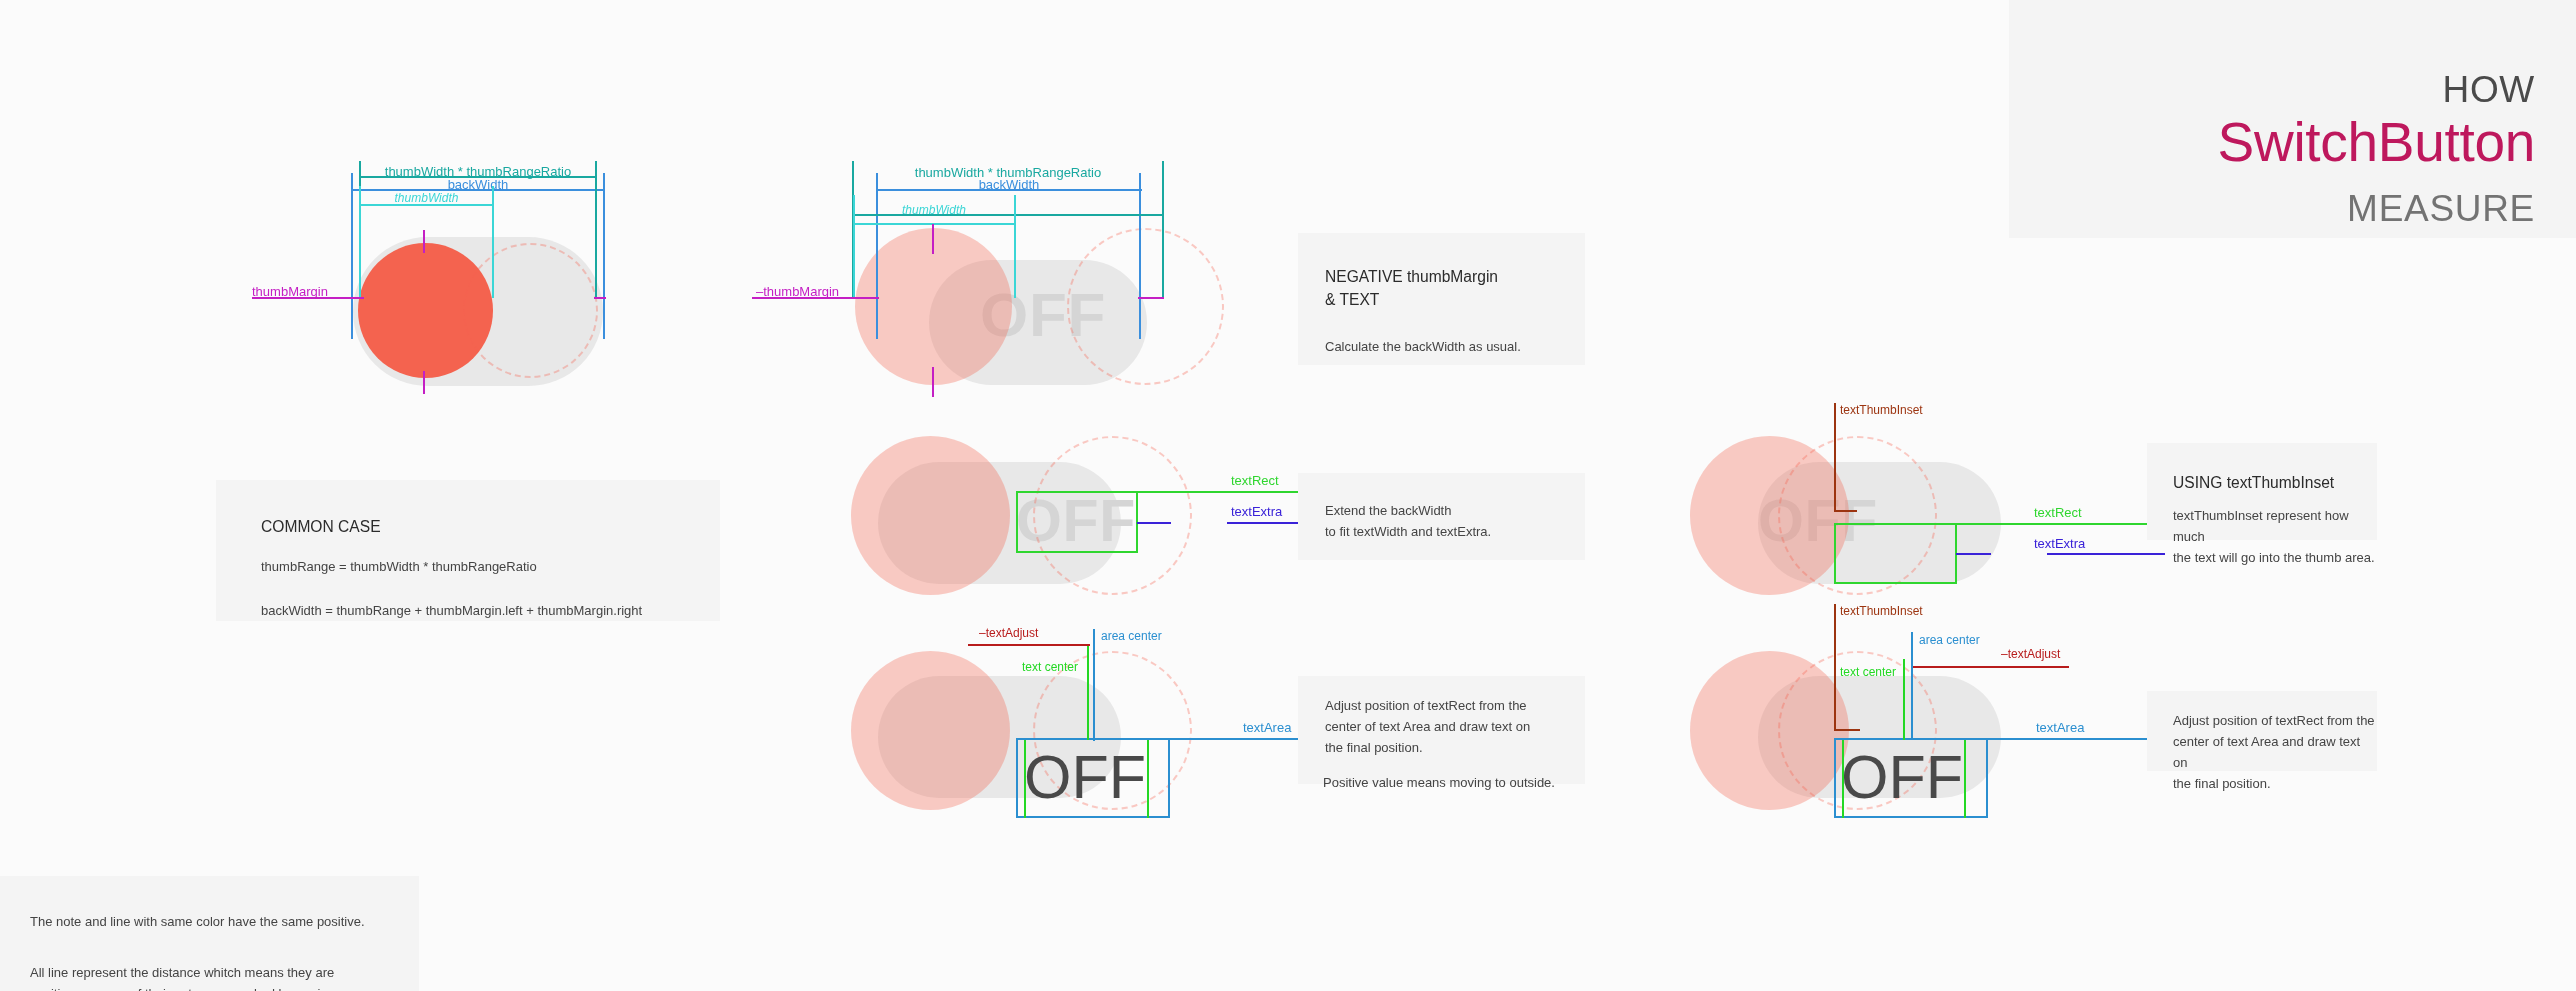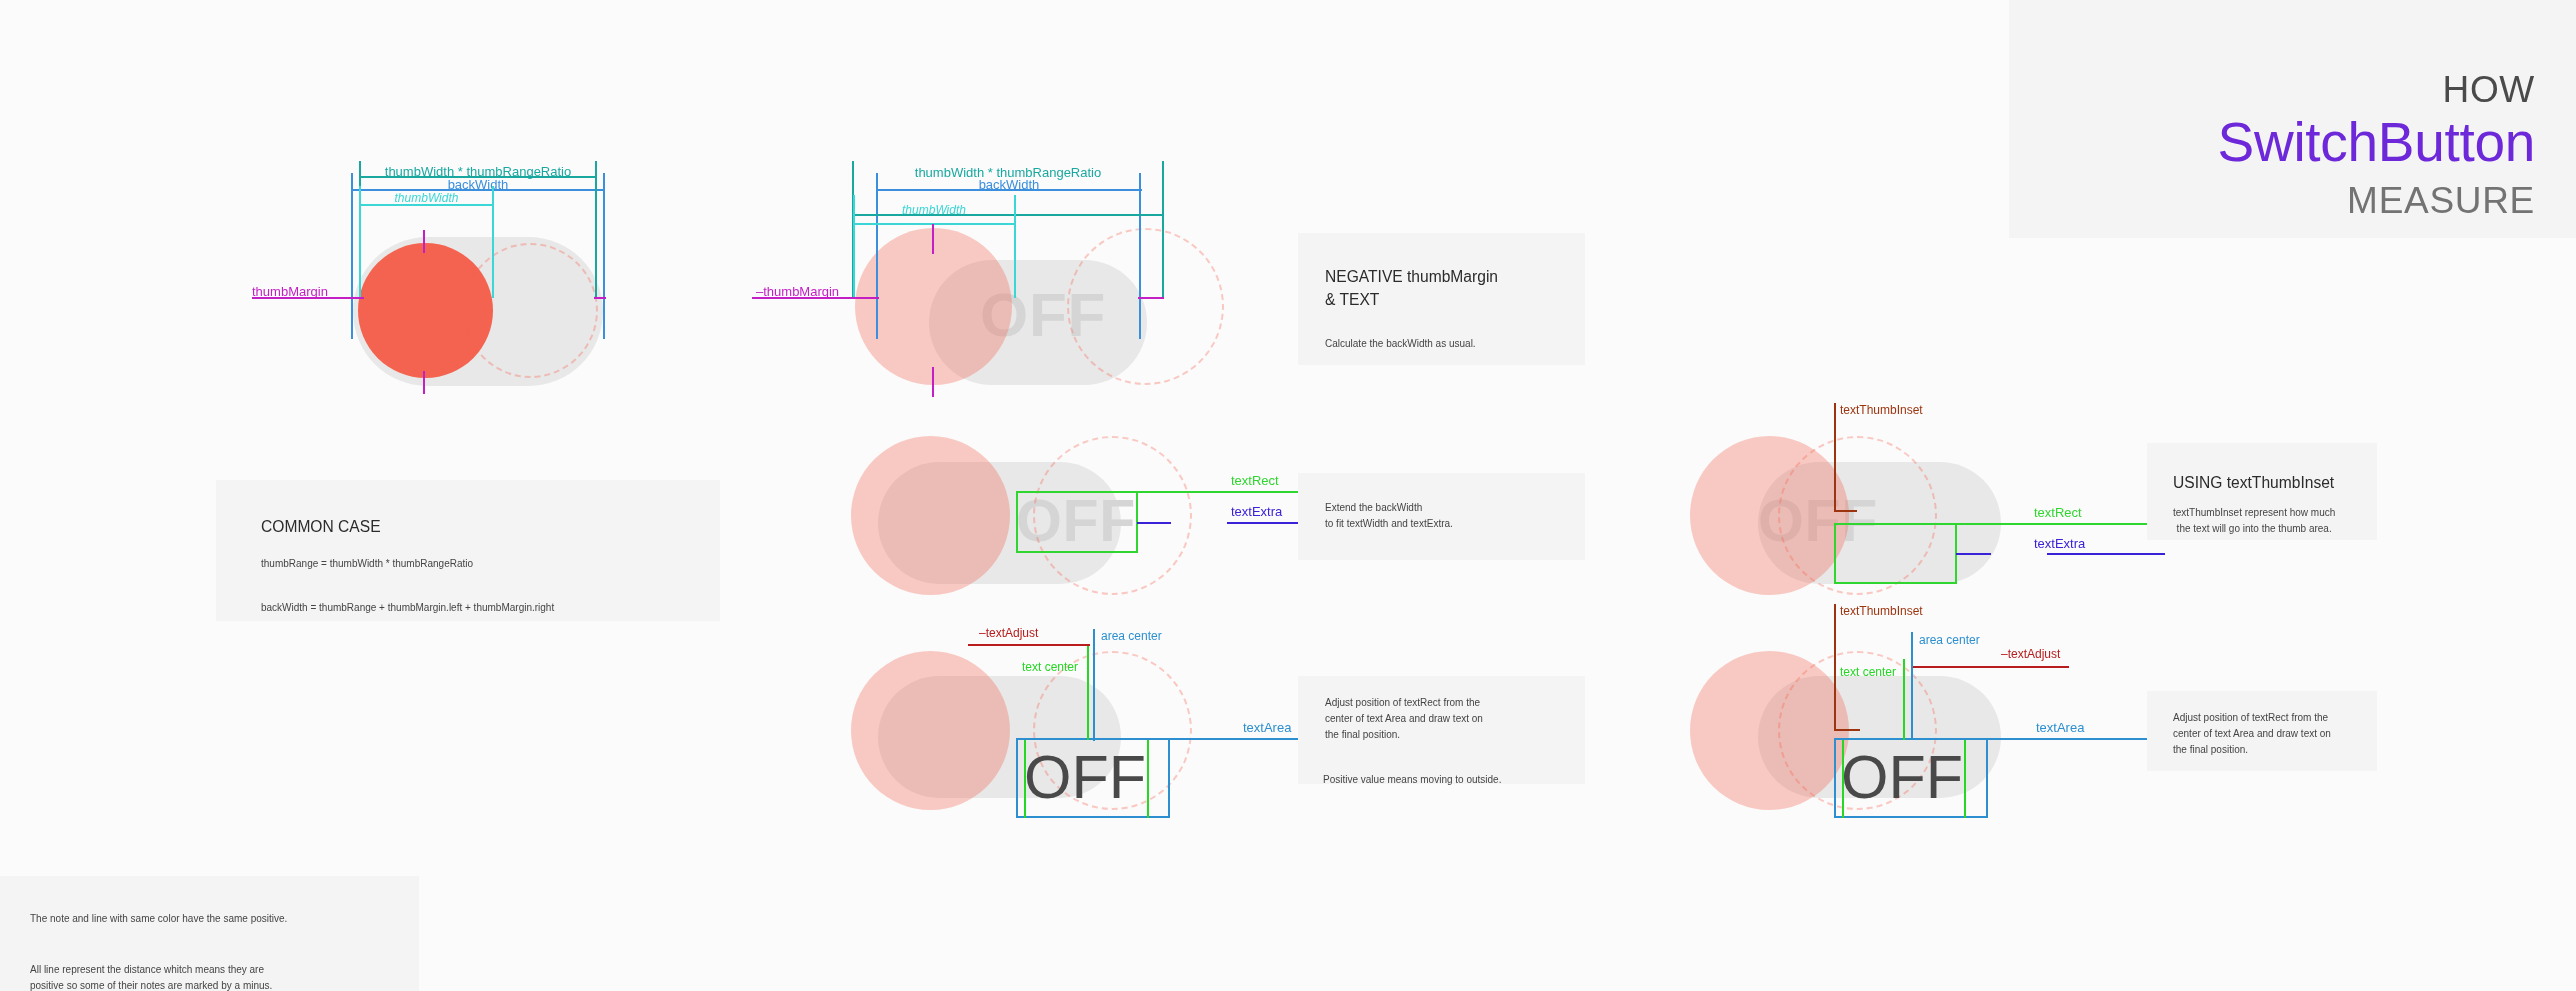--- a/index.html
+++ b/index.html
@@ -35,43 +35,43 @@
   }
   .hdr-how {
     font-size: 37px;
     color: #4a4a4a;
     letter-spacing: 0.7px;
     margin-bottom: 6.8px;
     margin-top: 36px;
   }
   .hdr-title {
     font-size: 55px;
-    color: #6d28d9;
+    color: #be185d;
     letter-spacing: -0.3px;
-    margin-bottom: 12px;
+    margin-bottom: 20px;
   }
   .hdr-measure {
     font-size: 37px;
     color: #737373;
     letter-spacing: 0.7px;
   }
 
   
   .note-card {
     position: absolute;
     background: #f4f4f4;
   }
   .note-title {
     font-size: 15.6px;
     color: #2b2b2b;
     line-height: 1.5;
     white-space: pre-line;
   }
   .note-body {
-    font-size: 10px;
+    font-size: 13px;
     color: #444;
     line-height: 1.62;
     white-space: pre-line;
   }
   .note-body + .note-body { margin-top: 15px; }
 
   
   .diagram { position: absolute; }
 
   .back-track {
@@ -292,21 +292,21 @@
 
   <div class="rect-outline c-rect" style="left:1834px; top:523px; width:123px; height:61px; border-width:2px;"></div>
   <div class="hline c-rect" style="left:1955px; top:523px; width:210px; border-top-width:2px;"></div>
   <div class="mlabel c-rect" style="left:2034px; top:506px; font-size:13px;">textRect</div>
 
   <div class="hline c-extra" style="left:1956px; top:553px; width:35px; border-top-width:2px;"></div>
   <div class="hline c-extra" style="left:2047px; top:553px; width:118px; border-top-width:2px;"></div>
   <div class="mlabel c-extra" style="left:2034px; top:537px; font-size:13px;">textExtra</div>
 </div>
 
-<div class="note-card" style="left:2147px; top:443px; width:230px; height:97px;text-align:center;">
+<div class="note-card" style="left:2147px; top:443px; width:230px; height:97px;">
   <div class="note-title" style="position:absolute; left:26px; top:28px;">USING textThumbInset</div>
   <div class="note-body" style="position:absolute; left:26px; top:62px;">textThumbInset represent how much
 the text will go into the thumb area.</div>
 </div>
 
 <div class="diagram" style="left:0px; top:0px; width:2231px; height:865px;">
 
   <div class="back-track" style="left:1758px; top:676px; width:243px; height:122px;"></div>
   <div class="thumb-ghost" style="left:1690px; top:651px; width:159px; height:159px;"></div>
   <div class="thumb-dashed" style="left:1778px; top:651px; width:159px; height:159px;"></div>

